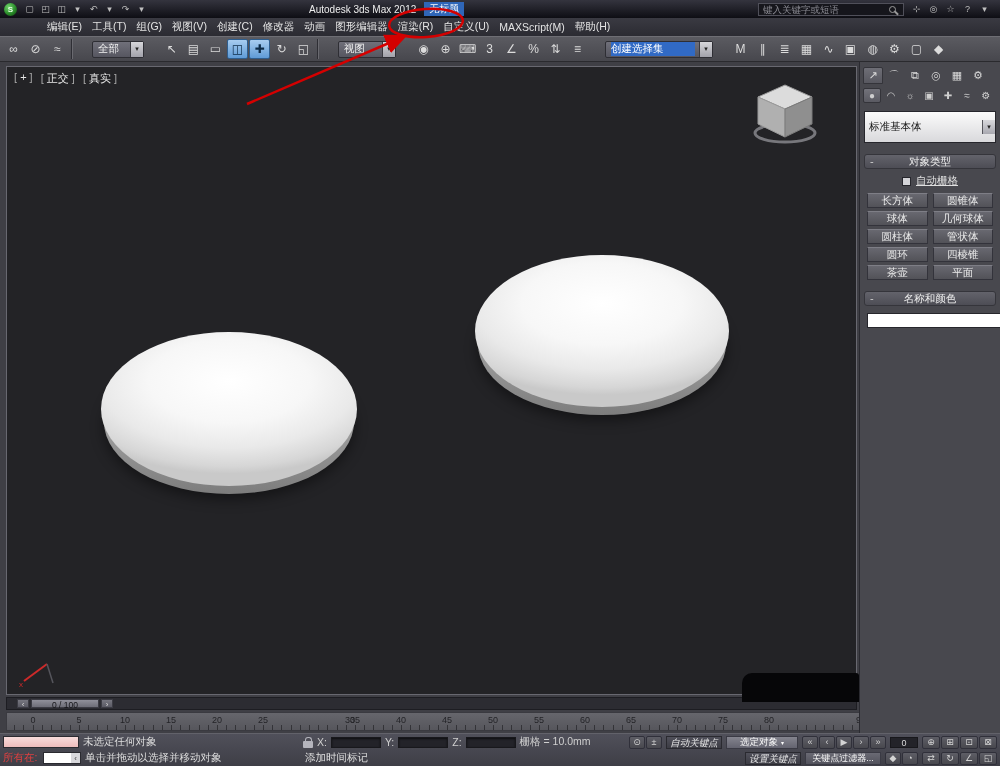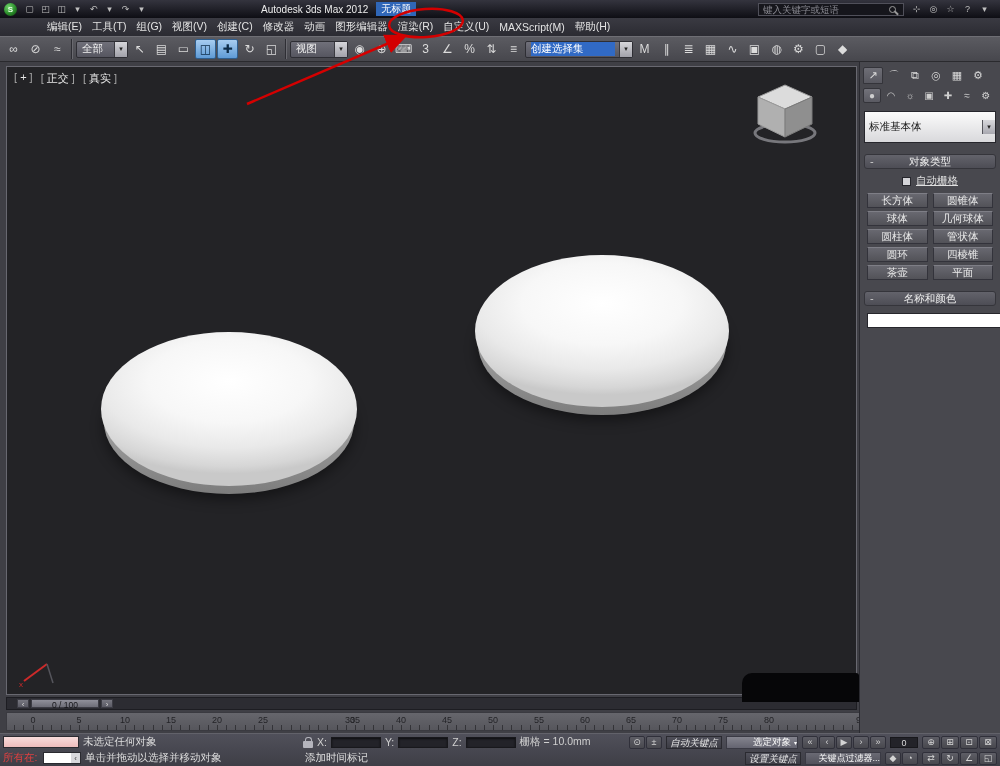--- a/index.html
+++ b/index.html
@@ -9,21 +9,21 @@
 
   
   .titlebar{position:absolute;left:0;top:0;right:0;height:18px;display:flex;align-items:center;
     background:linear-gradient(#34343e,#0e0e14);color:#c8c8c8;z-index:10;}
   .logo{width:13px;height:13px;border-radius:50%;margin:0 5px 0 4px;flex:0 0 auto;
     background:radial-gradient(circle at 35% 30%,#6fd36a,#2a8c2a 55%,#0b3d0b);
     display:grid;place-items:center;color:#eaffea;font-size:8px;font-weight:bold;}
   .qat{display:flex;align-items:center;gap:1px;}
   .qat-btn{width:15px;height:14px;display:grid;place-items:center;font-size:9px;color:#bfbfbf;}
   .tb-title{margin-left:112px;font-size:10px;display:flex;align-items:center;white-space:nowrap;}
-  .tb-title .app{color:#ececec;}
+  .tb-title .app{color:#ececec;margin-left:48px;}
   .doc{margin-left:8px;background:#2f66b8;color:#fff;padding:0 5px;font-size:10px;}
   .search{margin-left:auto;display:flex;align-items:center;position:relative;}
   .search input{width:146px;height:13px;background:#16161c;border:1px solid #50505a;
     color:#cfcfcf;font-size:9.5px;padding:0 16px 0 4px;font-family:inherit;}
   .search input::placeholder{color:#8a8a92;}
   .mag{width:7px;height:7px;border:1.5px solid #9a9a9a;border-radius:50%;position:absolute;right:8px;top:3px;}
   .mag::after{content:"";position:absolute;width:5px;height:1.5px;background:#9a9a9a;
     transform:rotate(45deg);right:-4px;bottom:-2px;}
   .r-icons{display:flex;gap:2px;margin:0 8px 0 5px;}
 
@@ -35,21 +35,21 @@
   
   .toolbar{position:absolute;left:0;top:36px;right:0;height:26px;display:flex;align-items:center;
     background:linear-gradient(#5b5b61,#47474d);border-top:1px solid #6e6e74;
     border-bottom:1px solid #2a2a2e;padding:0 3px;z-index:8;}
   .grp{display:flex;align-items:center;gap:1px;}
   .tbtn{width:21px;height:20px;display:grid;place-items:center;font-size:12px;color:#dcdcdc;
     border:1px solid transparent;border-radius:2px;}
   .tbtn.active{background:linear-gradient(#a8cdf0,#5f9bd6);border-color:#2f5e8e;color:#0d2b47;}
   .tsep{width:1px;height:20px;background:#2e2e34;box-shadow:1px 0 0 #6a6a70;margin:0 3px;}
   .tcombo{height:17px;display:flex;align-items:center;background:linear-gradient(#70707a,#565660);
-    border:1px solid #2e2e34;border-radius:2px;margin:0 1px;padding-left:5px;font-size:10.5px;color:#f0f0f0;}
+    border:1px solid #2e2e34;border-radius:2px;margin:0 17px;padding-left:5px;font-size:10.5px;color:#f0f0f0;}
   .tcombo i{flex:1;text-align:left;white-space:nowrap;}
   .tcombo .caret{width:13px;height:15px;margin-left:4px;display:grid;place-items:center;
     background:linear-gradient(#d6d6da,#a2a2aa);color:#222;font-size:7px;border-left:1px solid #3a3a40;}
   .w52{min-width:52px;}.w58{min-width:58px;}.w110{min-width:108px;}
   .tcombo.sel i{background:#316ac5;color:#fff;}
 
   
   .viewport{position:absolute;left:6px;top:66px;width:851px;height:629px;background:#232326;
     border:1px solid #686870;z-index:1;}
   .vp-label{position:absolute;left:7px;top:4px;display:flex;gap:8px;font-size:11px;color:#e6e6e6;}
@@ -130,21 +130,21 @@
   .w218{width:216px;overflow:hidden;}
   .clabel{font-size:10.5px;color:#cfcfcf;}
   .cfield{width:50px;height:11px;background:#232329;border:1px solid #18181c;
     box-shadow:inset 0 1px 2px rgba(0,0,0,.6);}
   .flexsp{flex:1;}
   .sbtn{width:16px;height:13px;display:grid;place-items:center;font-size:9px;color:#d4d4d4;
     background:linear-gradient(#5e5e66,#48484e);border:1px solid #30303a;border-radius:2px;}
   .nav{width:18px;}
   .skbtn{width:56px;height:13px;display:grid;place-items:center;
     background:linear-gradient(#50505a,#3c3c44);border:1px solid #2a2a30;font-size:9.5px;color:#e8e8e8;font-style:italic;}
-  .scombo{min-width:72px;height:13px;display:flex;align-items:center;justify-content:flex-end;gap:3px;
+  .scombo{min-width:72px;height:13px;display:flex;align-items:center;justify-content:center;gap:3px;
     background:linear-gradient(#84848e,#646470);border:1px solid #3a3a44;font-size:9.5px;color:#fafafa;}
   .scombo.kf{background:linear-gradient(#6a6a74,#52525c);font-size:9px;min-width:76px;}
   .caret2{font-size:6px;}
   .ffield{width:28px;height:11px;background:#232329;border:1px solid #18181c;color:#d8d8d8;
     font-size:9px;display:grid;place-items:center;}
   .padlock{width:10px;height:7px;background:#b4b4bc;border-radius:1px;position:relative;margin-top:4px;}
   .padlock::before{content:"";position:absolute;left:1.5px;top:-4px;width:5px;height:4px;
     border:1.5px solid #b4b4bc;border-bottom:none;border-radius:3px 3px 0 0;}
 
   

